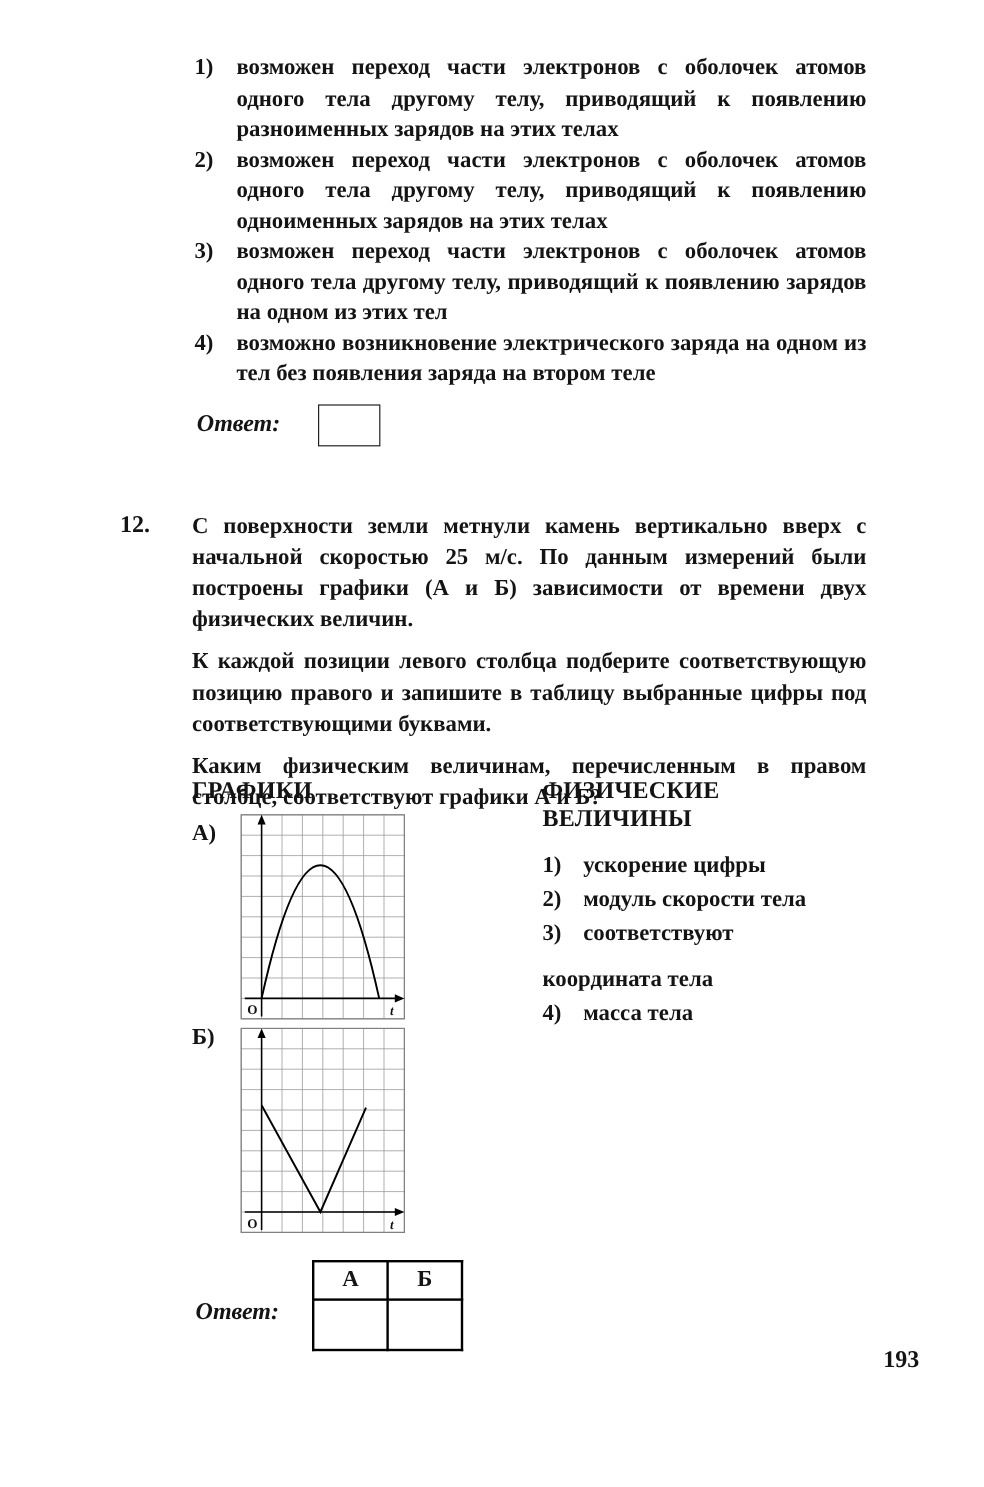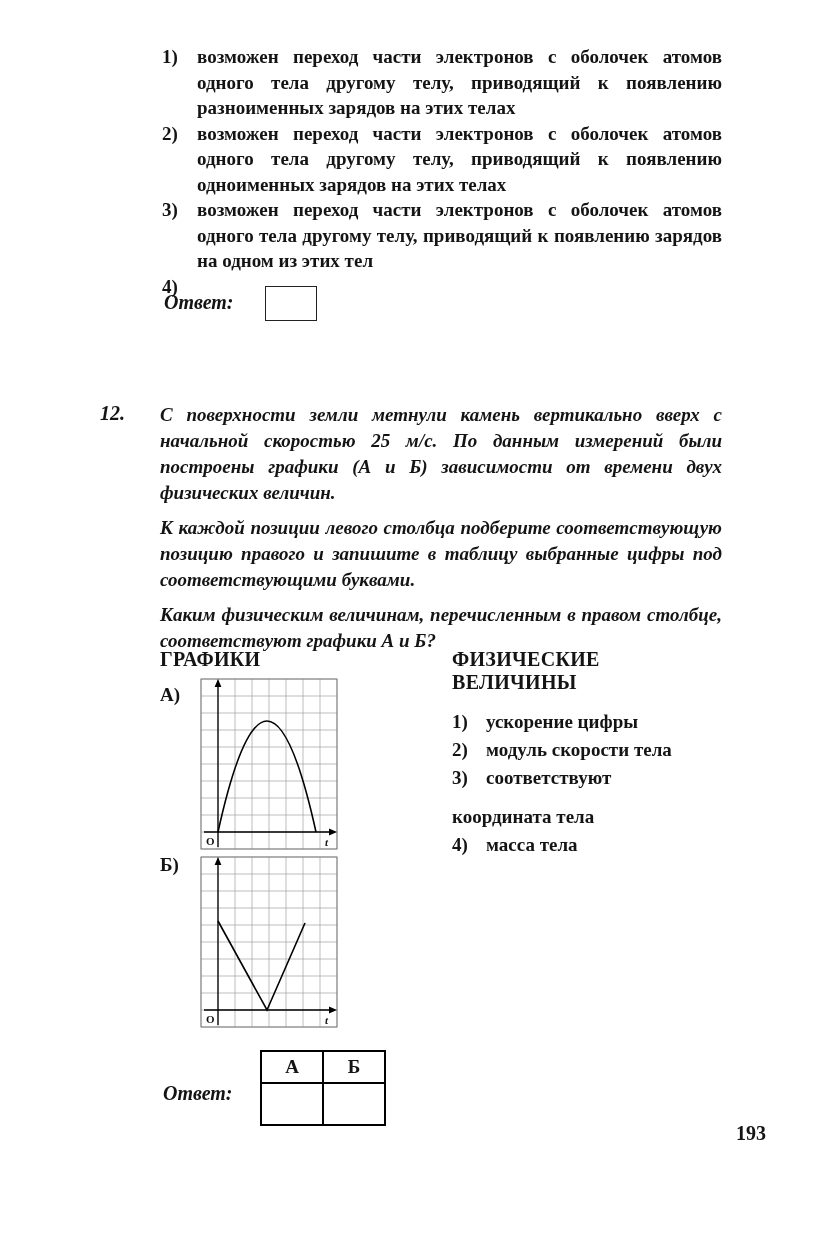--- a/index.html
+++ b/index.html
@@ -30,25 +30,24 @@
   .answer-box {
     position: absolute; left: 105px; top: 0;
     width: 50px; height: 33px;
     border: 1.6px solid #222;
     background: #fff;
   }
 
   
   .q12 {
     position: absolute;
-    left: 160px; top: 400px;
+    left: 160px; top: 424px;
     width: 562px;
     font-size: 19px;
     line-height: 26px;
-    font-style: italic;
   }
   .q-number { position: absolute; left: -60px; top: 0; font-size: 20px; }
   .para { margin: 2px 0 9px 0; text-align: justify; }
 
   
   .columns { position: absolute; left: 160px; top: 648px; width: 562px; }
   .col-left  { position: absolute; left: 0; top: 0; width: 240px; }
   .col-right { position: absolute; left: 292px; top: 0; width: 270px; font-size: 19px; }
   .col-header { font-size: 20px; letter-spacing: 0.3px; }
   .graph-label-a { position: absolute; left: 0; top: 36px; font-size: 19px; }
@@ -96,20 +95,21 @@
     <div class="opt">
       <span class="opt-num">2)</span>
       <span>возможен переход части электронов с оболочек атомов одного тела другому телу, приводящий к появлению одноименных зарядов на этих телах</span>
     </div>
     <div class="opt">
       <span class="opt-num">3)</span>
       <span>возможен переход части электронов с оболочек атомов одного тела другому телу, приводящий к появлению зарядов на одном из этих тел</span>
     </div>
     <div class="opt">
       <span class="opt-num">4)</span>
+      <span>возможно возникновение электрического заряда на одном из тел без появления заряда на втором теле</span>
     </div>
 
 
     <div class="answer-row">
       <span class="answer-label">Ответ:</span>
       <span class="answer-box"></span>
     </div>
   </div>
 
   <div class="q12">

